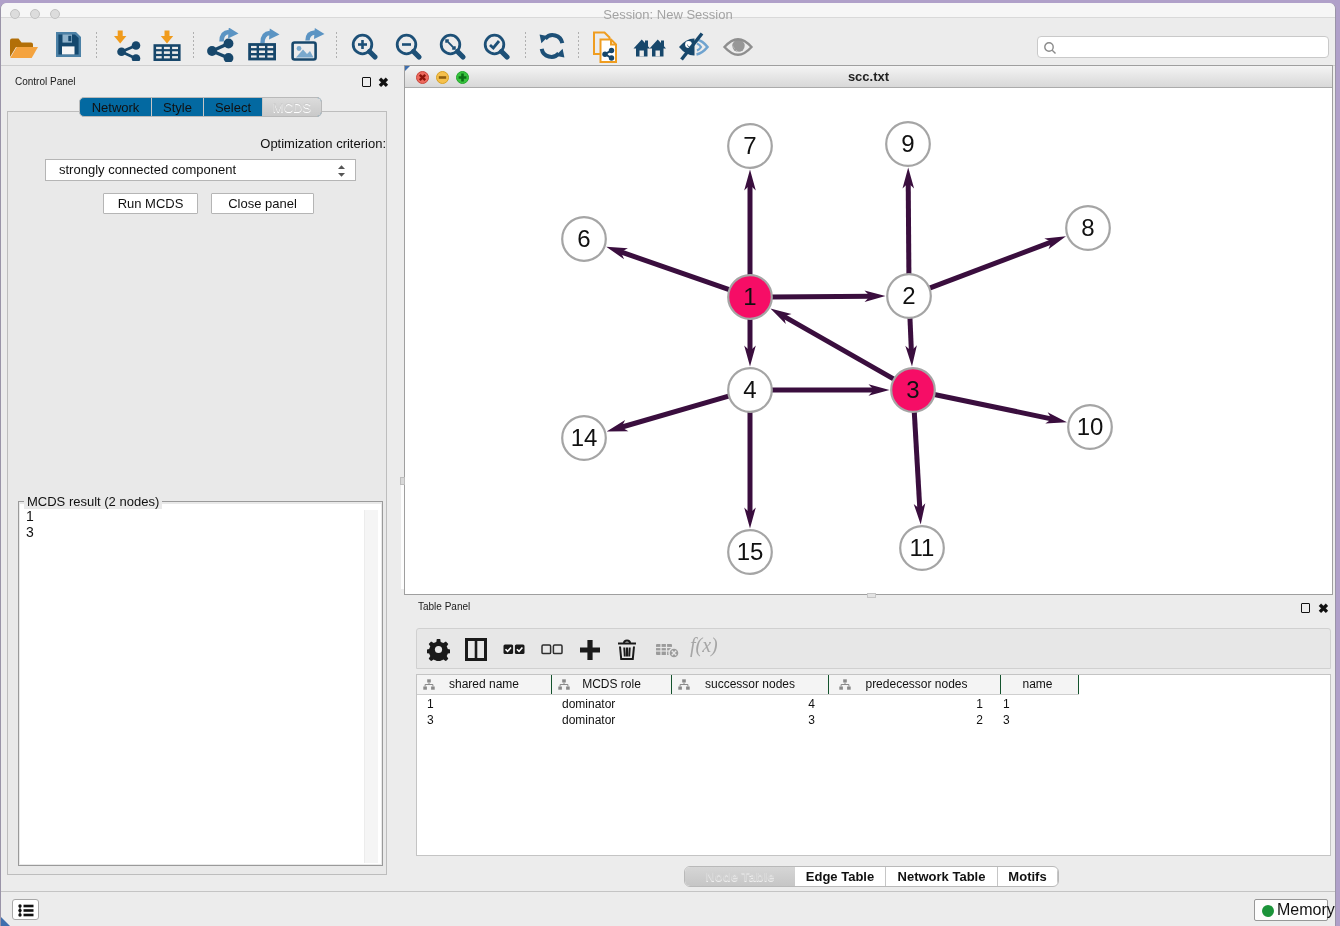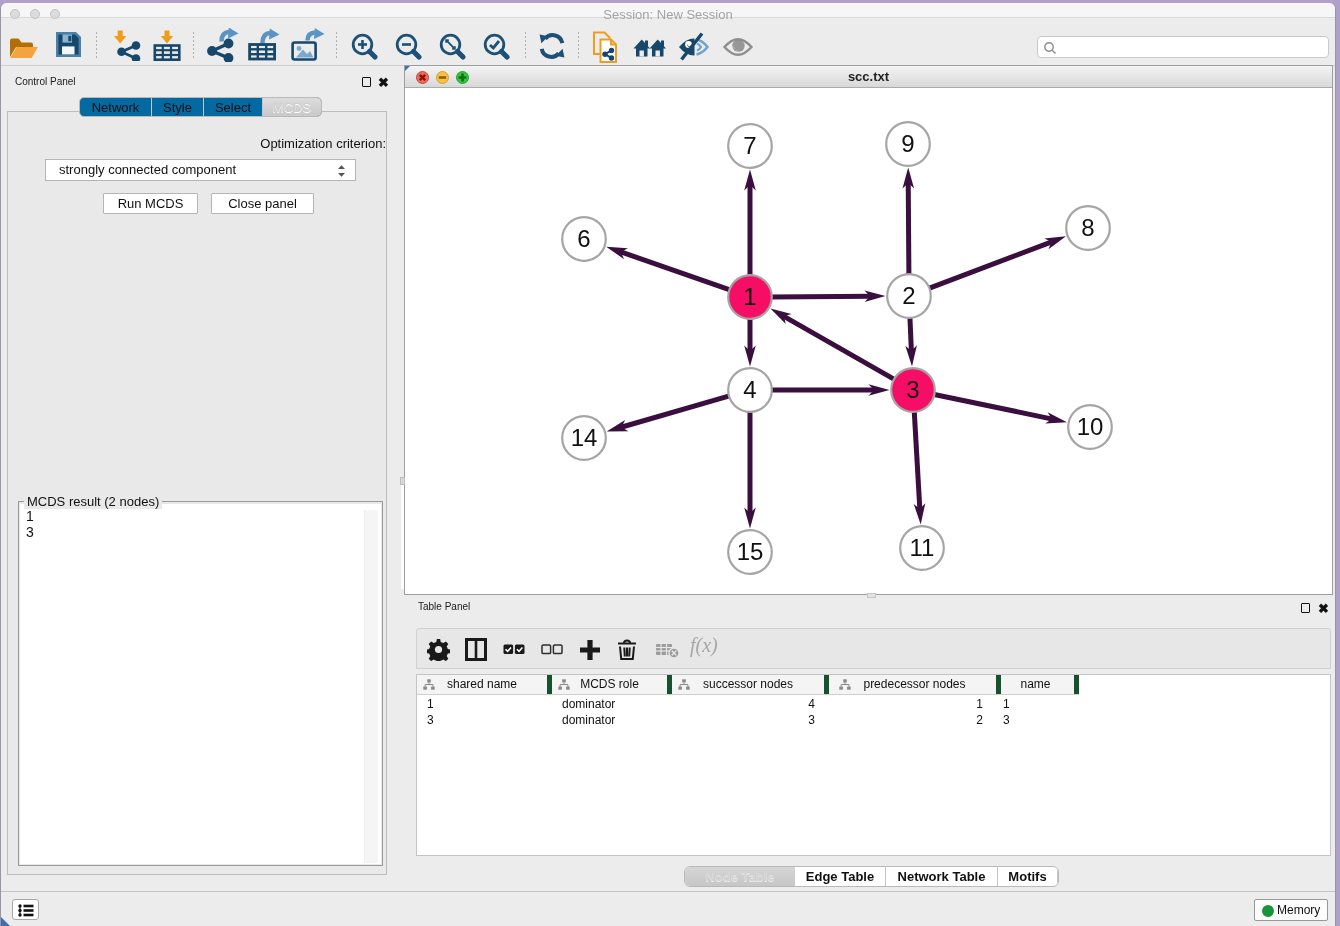--- a/index.html
+++ b/index.html
@@ -44,32 +44,32 @@
 #graph path{fill:#3a0e3e}
 #graph circle{stroke:#a5a5a5;stroke-width:2.2;fill:#fff}
 #graph circle.pink{fill:#f60d66}
 #graph text{font-size:24px;fill:#111;text-anchor:middle}
 
 #tpanel{position:absolute;left:403px;top:593px;right:2px;bottom:36px;background:#ececec}
 #ttools{position:absolute;left:12px;top:32px;right:2px;height:41px;background:#e7e7e7;border:1px solid #d0d0d0;border-radius:3px 3px 0 0}
 #ttools svg{position:absolute;top:9px}
 #ttable{position:absolute;left:12px;top:78px;right:2px;height:182px;background:#fff;border:1px solid #c4c4c4}
 #thead{position:absolute;left:0;top:0;height:20px;width:662px;background:#f4f4f4;border-bottom:1px solid #cfcfcf;font-size:12px;color:#111}
-.thcell{position:absolute;top:0;height:19px;border-right:5px solid #14532d;text-align:center;line-height:19px}
+.thcell{position:absolute;top:0;height:19px;border-right:1px solid #14532d;text-align:center;line-height:19px}
 .thcell svg{position:absolute;left:6px;top:4px}
 .trow{position:absolute;font-size:12px;color:#111;height:16px;line-height:16px}
 #ttabs{position:absolute;left:0;right:0;top:270px;height:22px;display:flex;justify-content:center;padding-left:6px}
 #ttabsin{display:flex;border:1px solid #b9b9b9;border-radius:6px;overflow:hidden;background:#fff;height:21px}
 #ttabsin .tab{font-size:13px;font-weight:bold;color:#111;line-height:20px;border-right:1px solid #c6c6c6;text-align:center}
 #ttabsin .tab.sel{background:linear-gradient(#d6d6d6,#c6c6c6);color:#d2d2d2;text-shadow:0 1px 0 #eee;border-right:none}
 
 #status{position:absolute;left:0;right:0;bottom:0;height:35px;background:#ececec;border-top:1px solid #c4c4c4}
 #sbtn1{position:absolute;left:11px;top:7px;width:27px;height:21px;background:#fff;border:1px solid #a8a8a8;border-radius:3px}
 #sbtn1 svg{position:absolute;left:5px;top:4px}
-#membtn{position:absolute;right:7px;top:7px;width:74px;height:22px;background:#fdfdfd;border:1px solid #989898;border-radius:2px;font-size:12px;color:#111;line-height:20px;padding-left:22px}
+#membtn{position:absolute;right:7px;top:7px;width:74px;height:22px;background:#fdfdfd;border:1px solid #989898;border-radius:2px;font-size:16px;color:#111;line-height:20px;padding-left:22px}
 #membtn i{position:absolute;left:7px;top:4.5px;width:12px;height:12px;border-radius:50%;background:#1b9339}
 </style></head>
 <body>
 <div id="win">
   <div id="titlebar">
     <div class="tl" style="left:9px"></div>
       <div class="tl" style="left:29px"></div>
       <div class="tl" style="left:49px"></div>
     <div class="t">Session: New Session</div>
   </div>

